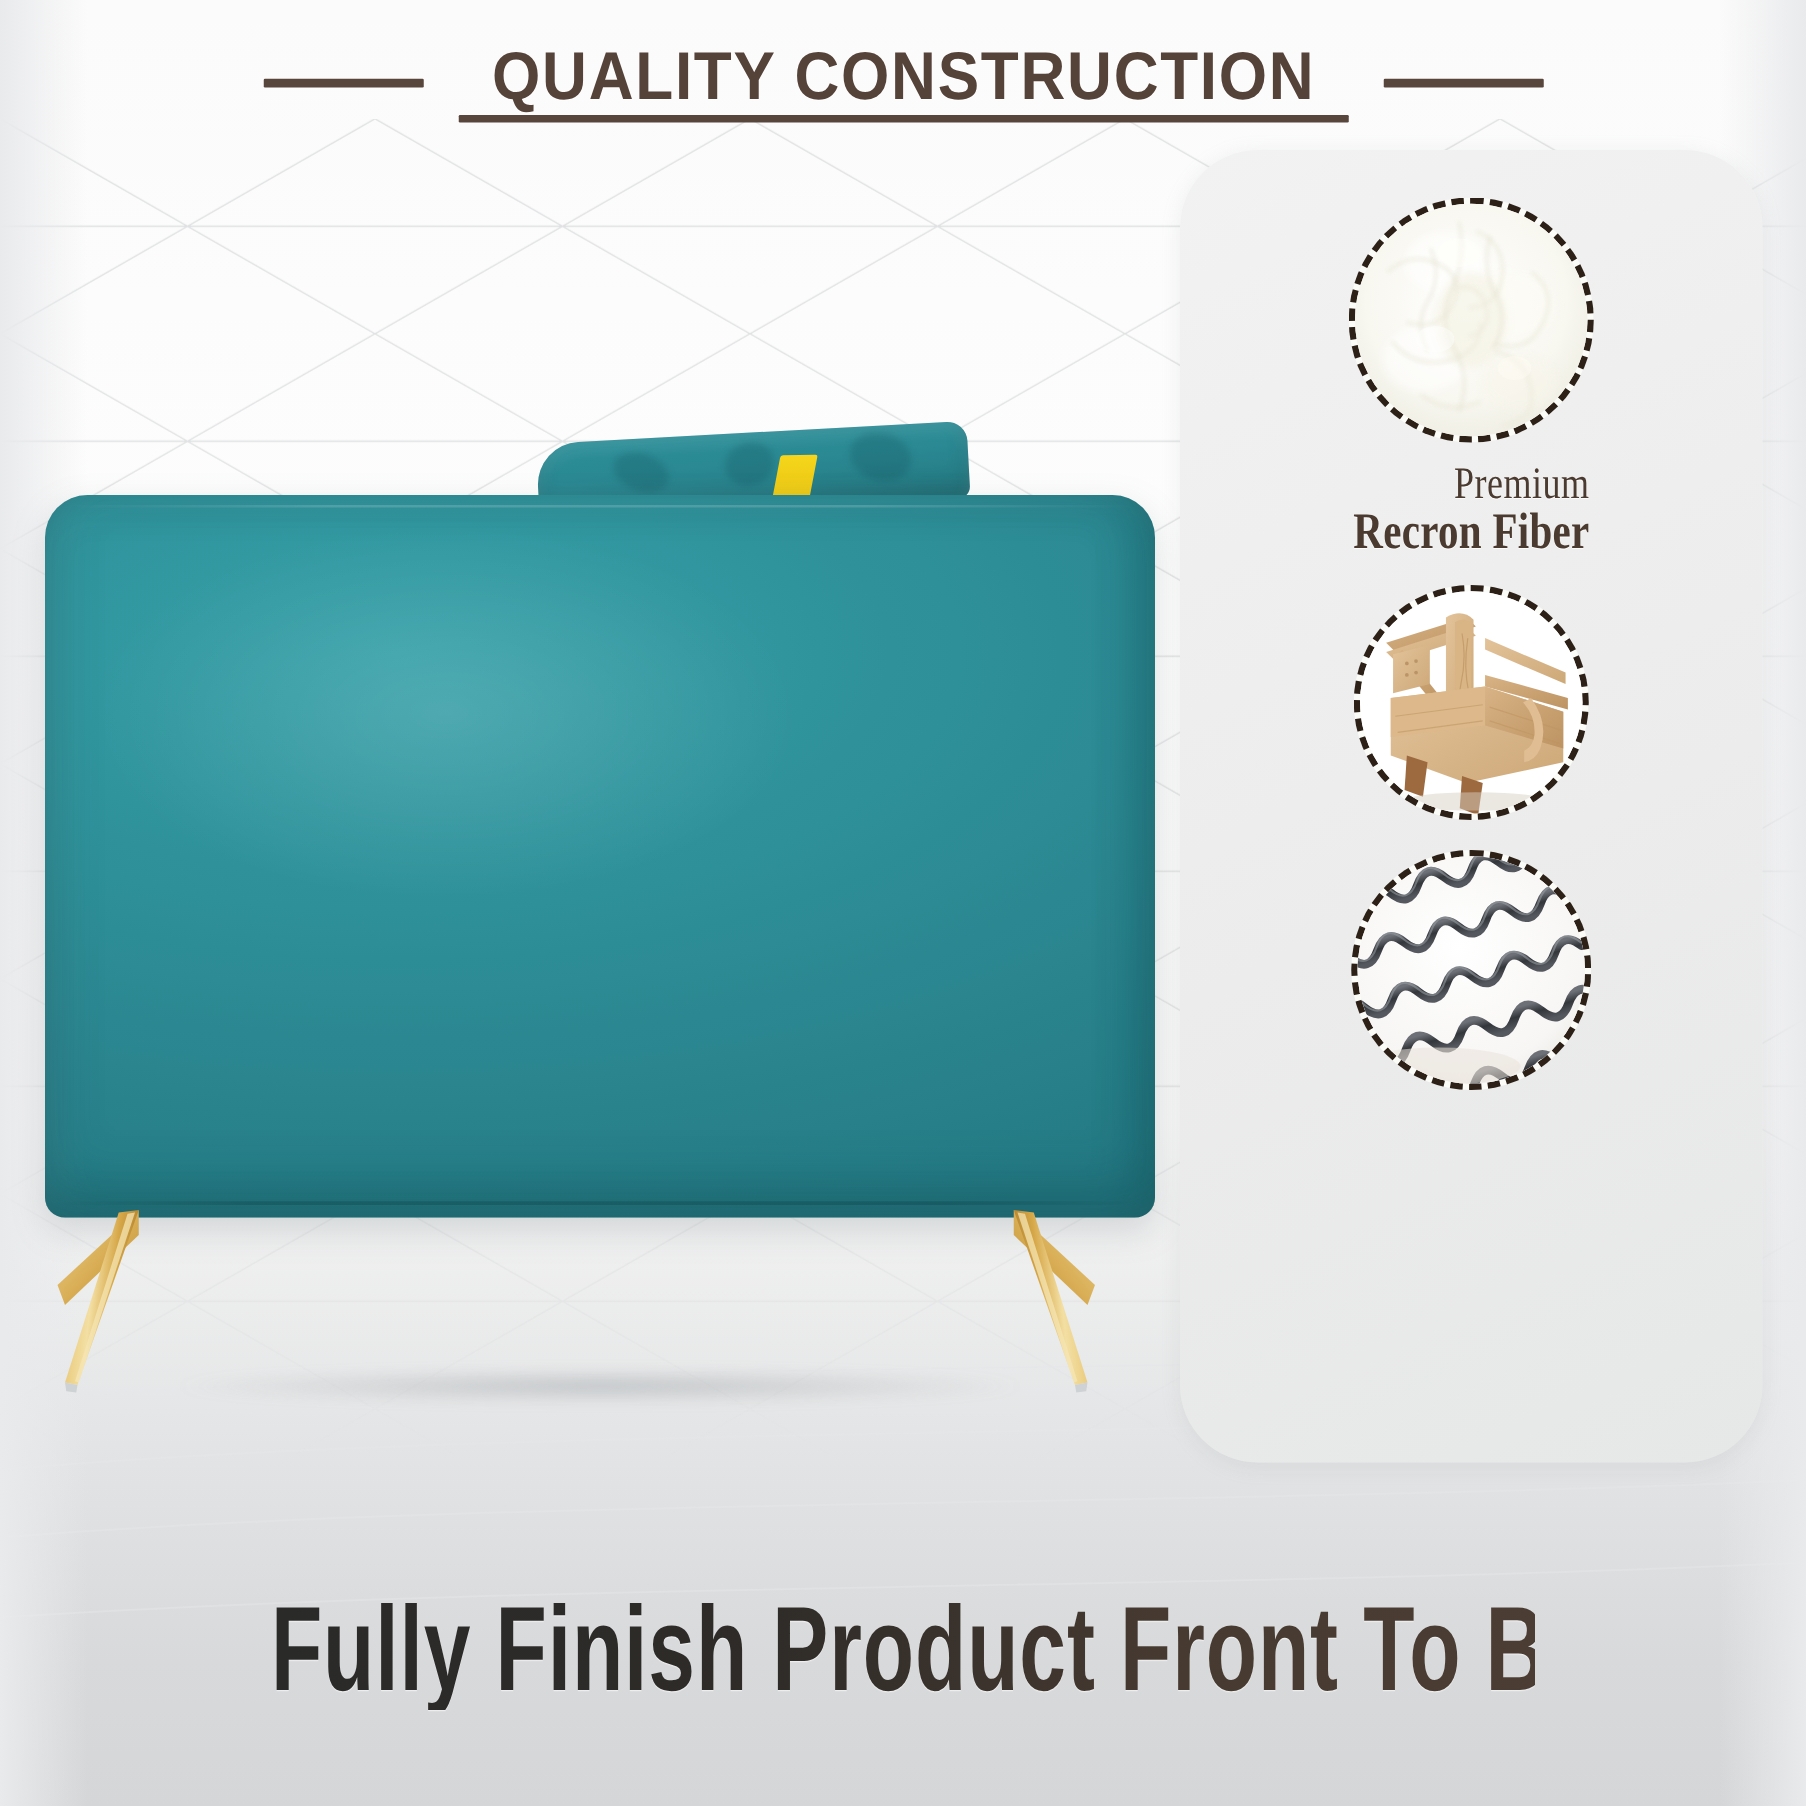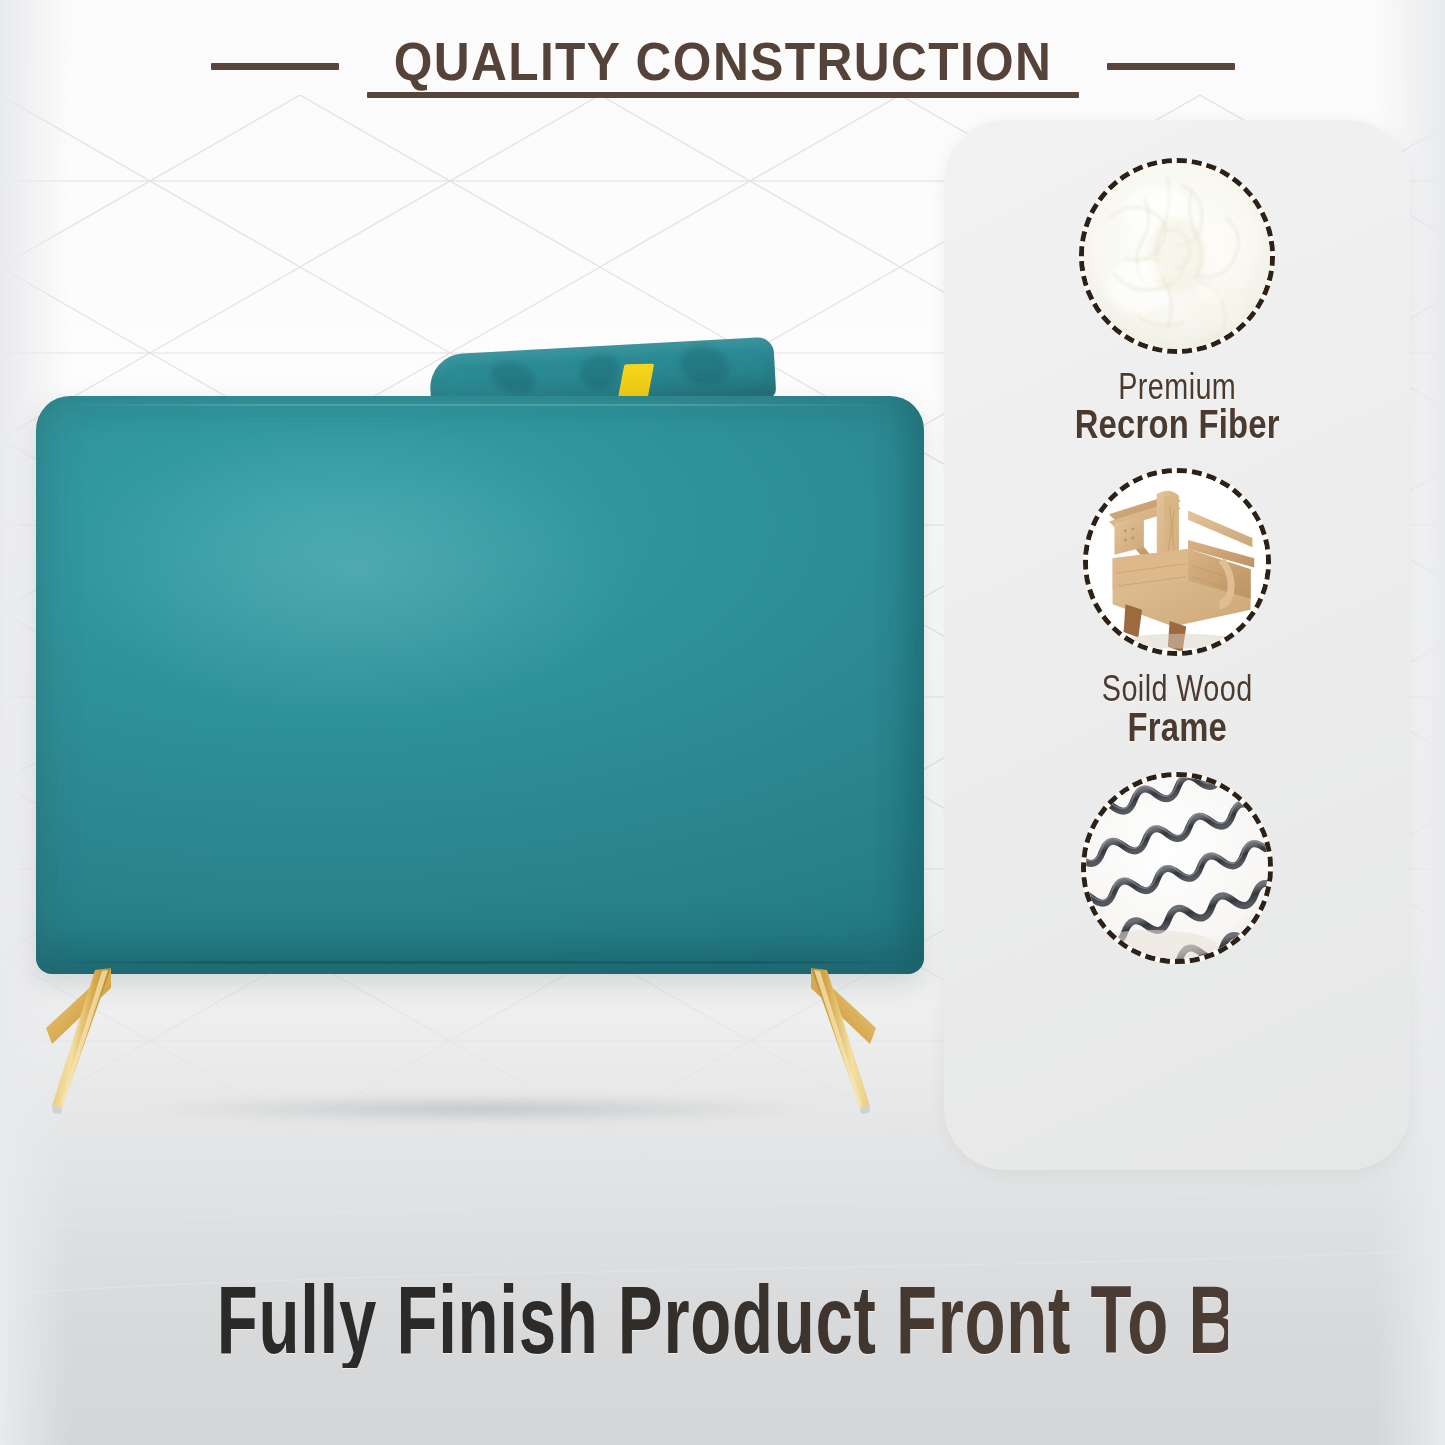--- a/index.html
+++ b/index.html
@@ -146,23 +146,23 @@
     overflow:hidden; position:relative;
     flex:0 0 auto;
   }
   #feature-1 .feature-circle { width:188px; height:188px; }
   #feature-2 .feature-circle { width:192px; height:192px; }
 
   .feature-media { position:absolute; inset:-3px; }
 
   .feature-label {
     margin-top:14px;
-    text-align:center;
+    text-align:right;
     color:#4b3a2f;
-    font-family:Liberation Sans, sans-serif;
+    font-family:Liberation Serif, serif;
     line-height:1.04;
     text-shadow:0 1px 0 rgba(255,255,255,.75);
   }
   .label-line-1 {
     display:block;
     font-size:36px; font-weight:400;
     transform:scaleX(.80); transform-origin:center;
     letter-spacing:.5px;
     white-space:nowrap;
   }
@@ -396,24 +396,20 @@
           </g>
 
           <path d="M152 96 q16 22 8 44 q-4 10 -14 12 l0 -10 q8 -4 9 -14 q1 -16 -10 -28 Z" fill="#e0bd92"></path>
 
           <path d="M44 146 L62 152 L58 182 L42 176 Z" fill="#9d6a3f"></path>
           <path d="M92 164 L110 170 L106 198 L90 192 Z" fill="#9d6a3f"></path>
 
           <ellipse cx="104" cy="186" rx="64" ry="8" fill="#d7cfc4" opacity=".5"></ellipse>
         </svg>
       </div>
-      <div class="feature-label">
-        <span class="label-line-1">Soild Wood</span>
-        <span class="label-line-2">Frame</span>
-      </div>
     </div>
 
     <div class="feature-item" id="feature-2">
       <div class="feature-circle">
         <svg class="feature-media" viewBox="0 0 200 200" preserveAspectRatio="xMidYMid slice" aria-hidden="true">
           <defs>
             <linearGradient id="wireG" x1="0" y1="0" x2="0" y2="1">
               <stop offset="0%" stop-color="#6d7076"></stop>
               <stop offset="45%" stop-color="#33363b"></stop>
               <stop offset="100%" stop-color="#55585e"></stop>

